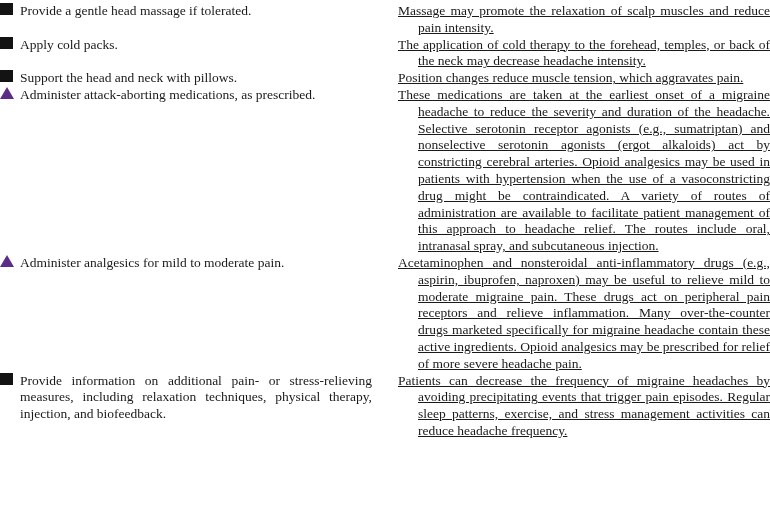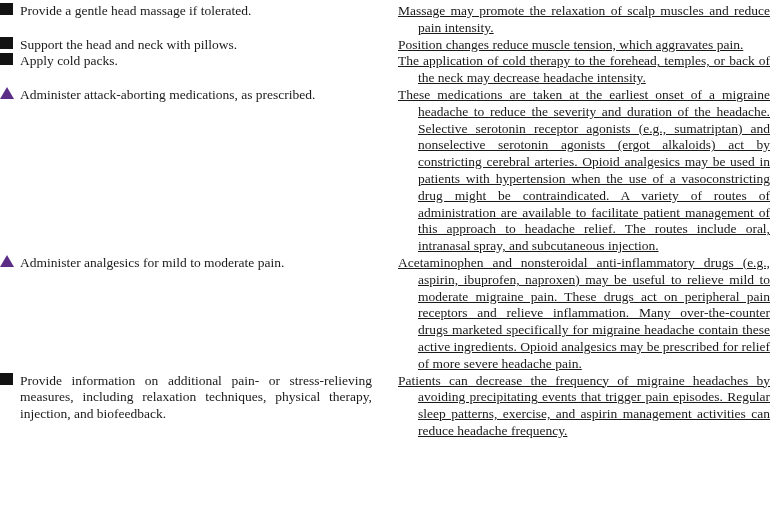--- a/index.html
+++ b/index.html
@@ -65,33 +65,33 @@
     <div class="intervention">
       <span class="bullet" data-bullet="square"></span><span>Provide a gentle head massage if tolerated.</span>
     </div>
     <div class="rationale">
       <p>Massage may promote the relaxation of scalp muscles and reduce pain intensity.</p>
     </div>
   </div>
 
   <div class="row">
     <div class="intervention">
-      <span class="bullet" data-bullet="square"></span><span>Support the head and neck with pillows.</span>
+      <span class="bullet" data-bullet="square"></span><span>Apply cold packs.</span>
     </div>
     <div class="rationale">
-      <p>Position changes reduce muscle tension, which aggravates pain.</p>
+      <p>The application of cold therapy to the forehead, temples, or back of the neck may decrease headache intensity.</p>
     </div>
   </div>
 
   <div class="row">
     <div class="intervention">
-      <span class="bullet" data-bullet="square"></span><span>Apply cold packs.</span>
+      <span class="bullet" data-bullet="square"></span><span>Support the head and neck with pillows.</span>
     </div>
     <div class="rationale">
-      <p>The application of cold therapy to the forehead, temples, or back of the neck may decrease headache intensity.</p>
+      <p>Position changes reduce muscle tension, which aggravates pain.</p>
     </div>
   </div>
 
   <div class="row">
     <div class="intervention">
       <span class="bullet" data-bullet="triangle"></span><span>Administer attack-aborting medications, as prescribed.</span>
     </div>
     <div class="rationale">
       <p>These medications are taken at the earliest onset of a migraine headache to reduce the severity and duration of the headache. Selective serotonin receptor agonists (e.g., sumatriptan) and nonselective serotonin agonists (ergot alkaloids) act by constricting cerebral arteries. Opioid analgesics may be used in patients with hypertension when the use of a vasoconstricting drug might be contraindicated. A variety of routes of administration are available to facilitate patient management of this approach to headache relief. The routes include oral, intranasal spray, and subcutaneous injection.</p>
     </div>
@@ -104,17 +104,17 @@
     <div class="rationale">
       <p>Acetaminophen and nonsteroidal anti-inflammatory drugs (e.g., aspirin, ibuprofen, naproxen) may be useful to relieve mild to moderate migraine pain. These drugs act on peripheral pain receptors and relieve inflammation. Many over-the-counter drugs marketed specifically for migraine headache contain these active ingredients. Opioid analgesics may be prescribed for relief of more severe headache pain.</p>
     </div>
   </div>
 
   <div class="row">
     <div class="intervention">
       <span class="bullet" data-bullet="square"></span><span>Provide information on additional pain- or stress-relieving measures, including relaxation techniques, physical therapy, injection, and biofeedback.</span>
     </div>
     <div class="rationale">
-      <p>Patients can decrease the frequency of migraine headaches by avoiding precipitating events that trigger pain episodes. Regular sleep patterns, exercise, and aspirin management activities can reduce headache frequency.</p>
+      <p>Patients can decrease the frequency of migraine headaches by avoiding precipitating events that trigger pain episodes. Regular sleep patterns, exercise, and stress management activities can reduce headache frequency.</p>
     </div>
   </div>
 
 </div>
 
 </body></html>

